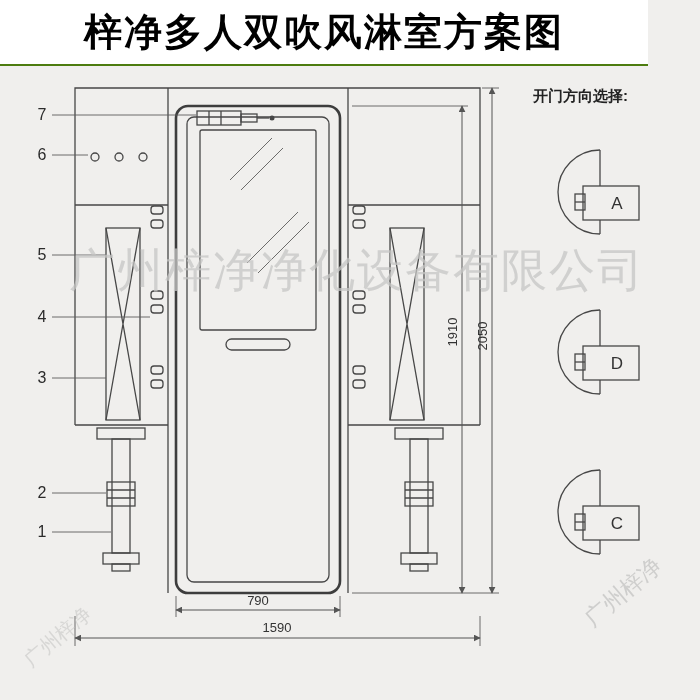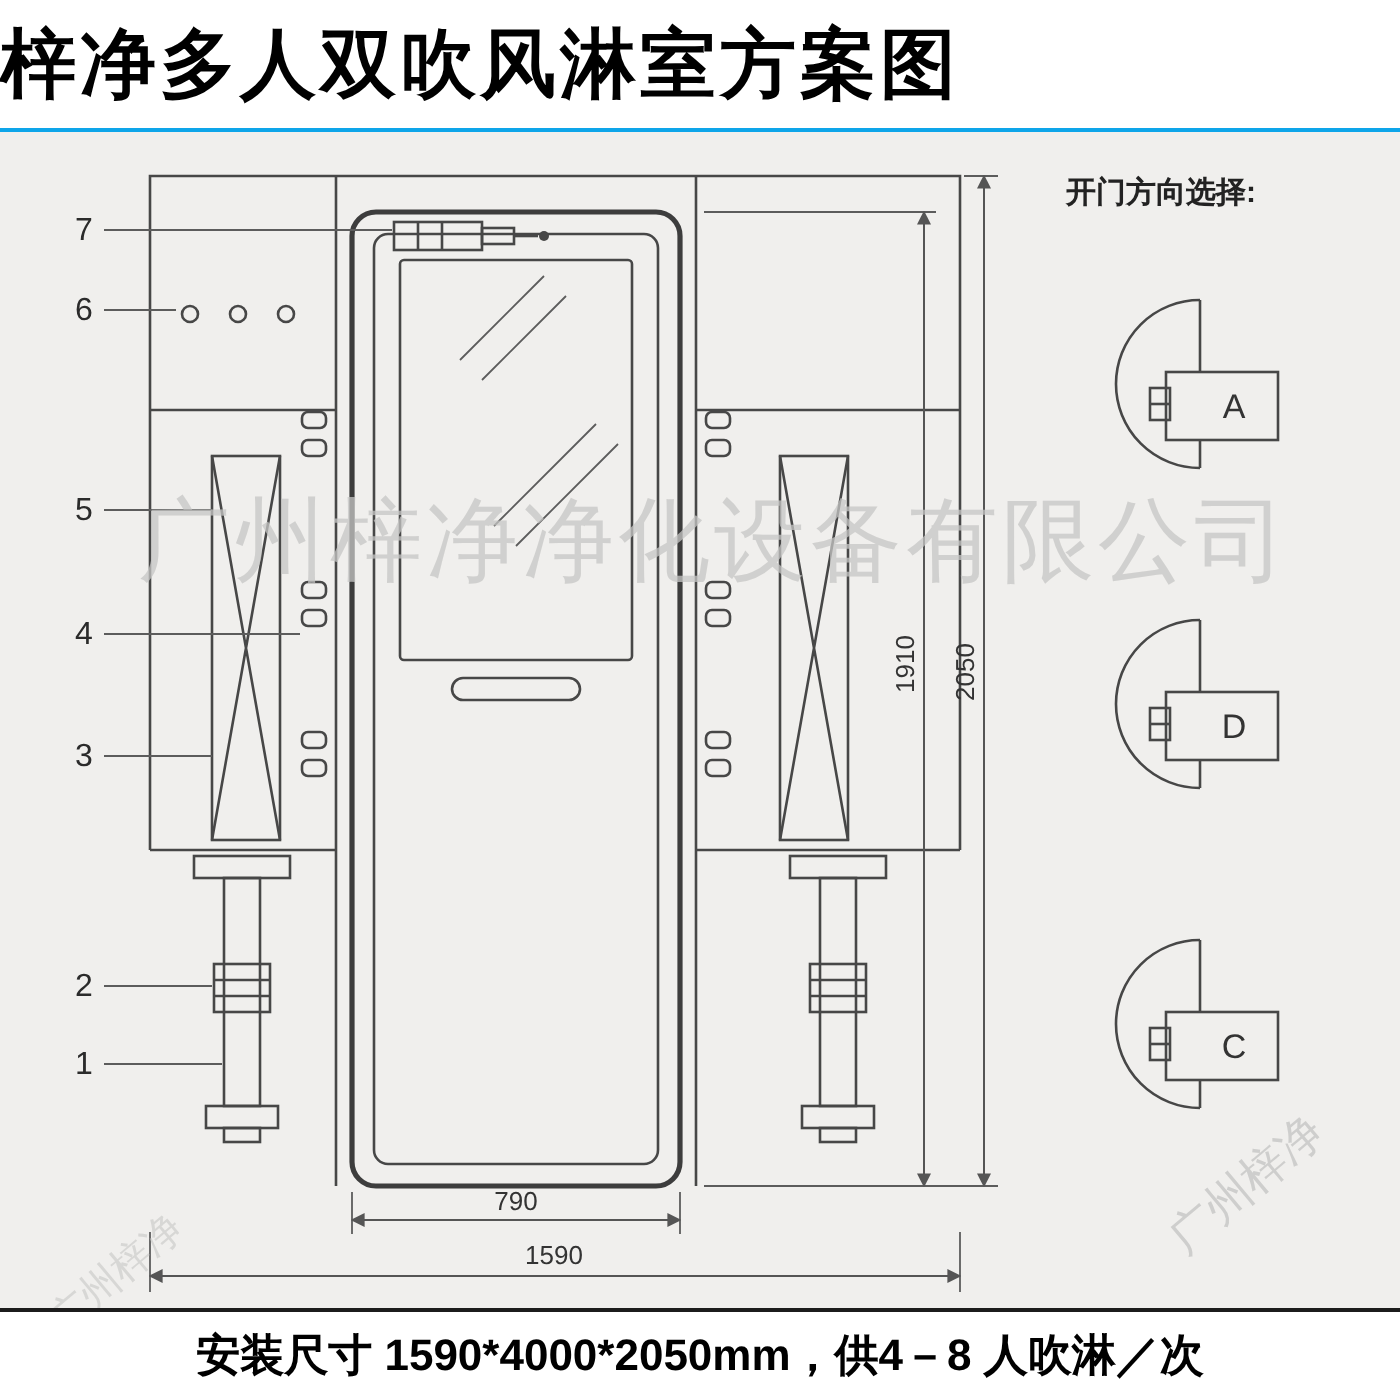--- a/index.html
+++ b/index.html
@@ -1,19 +1,19 @@
 <!DOCTYPE html>
 <html><head>
 <meta charset="utf-8">
 <style>
   html,body{margin:0;padding:0;background:#ffffff;}
   .page{position:relative;width:700px;height:700px;background:#f0efed;overflow:hidden;
         font-family:"Liberation Sans","DejaVu Sans",sans-serif;}
-  .header{position:absolute;top:0;left:0;width:700px;height:64px;background:#ffffff;
-          border-bottom:2px solid #0ea5e9;display:flex;align-items:center;}
+  .header{position:absolute;top:0;left:0;width:648px;height:64px;background:#ffffff;
+          border-bottom:2px solid #4d7c0f;display:flex;align-items:center;justify-content:center;}
   .title{font-size:38px;font-weight:bold;color:#000;letter-spacing:2px;white-space:nowrap;}
   .footer{position:absolute;bottom:0;left:0;width:700px;height:44px;background:#ffffff;
           border-top:2px solid #1c1c1c;display:flex;align-items:center;justify-content:center;}
   .spec{font-size:22px;font-weight:bold;color:#000;white-space:nowrap;}
   svg.drawing{position:absolute;top:0;left:0;}
   .ln{fill:none;stroke:#474747;stroke-width:1.3;}
   .thk{fill:none;stroke:#3d3d3d;stroke-width:2.6;}
   .thin{fill:none;stroke:#5c5c5c;stroke-width:0.9;}
   .dim{fill:none;stroke:#555555;stroke-width:1;}
   .iconrect{stroke:#474747;stroke-width:1.3;fill:#f0efed;}
@@ -185,17 +185,14 @@
       <text class="wm" x="357" y="286" font-size="46" letter-spacing="2" text-anchor="middle" fill-opacity="0.75">广州梓净净化设备有限公司</text>
       <g transform="translate(628,598) rotate(-40)">
         <text class="wm" font-size="23" text-anchor="middle" fill-opacity="0.8">广州梓净</text>
       </g>
       <g transform="translate(62,642) rotate(-40)">
         <text class="wm" font-size="20" text-anchor="middle" fill-opacity="0.6">广州梓净</text>
       </g>
     </g>
   </svg>
 
-  <div class="footer">
-    <div class="spec">安装尺寸 1590*4000*2050mm，供4－8 人吹淋／次</div>
-  </div>
 
 </div>
 
 </body></html>

